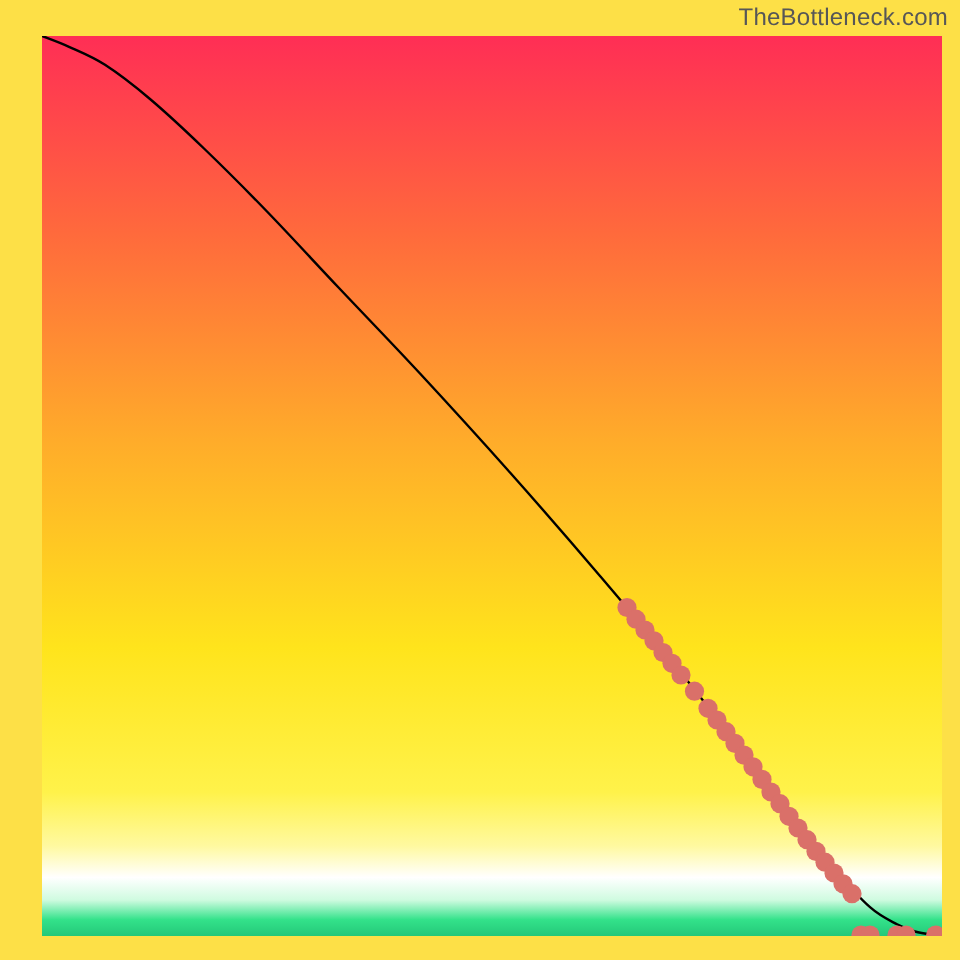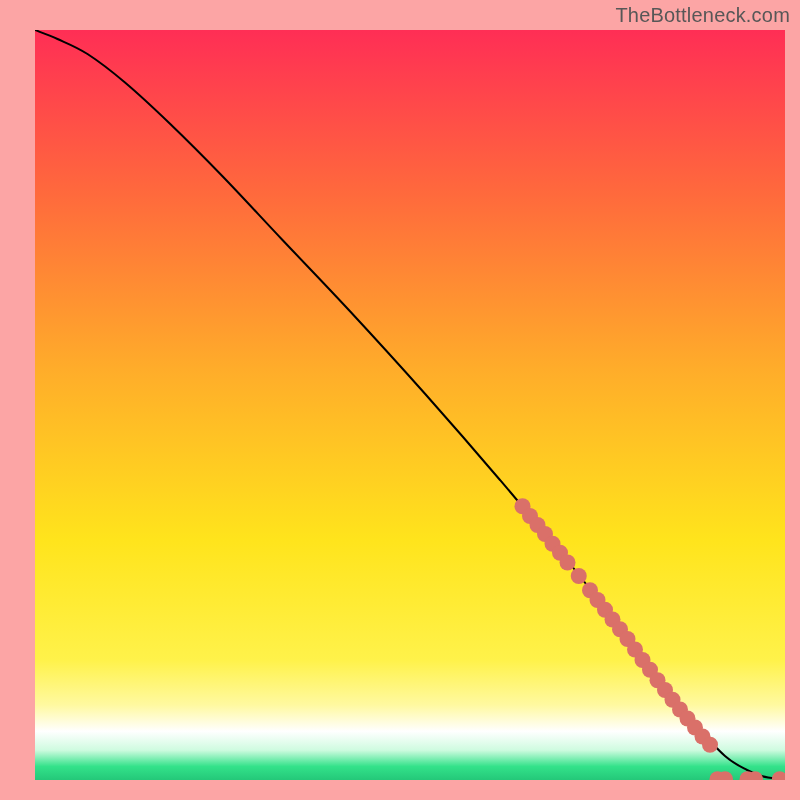--- a/index.html
+++ b/index.html
@@ -10,21 +10,21 @@
     height: 800px;
     overflow: hidden;
     font-family: Arial, Helvetica, sans-serif;
   }
   .frame {
     position: absolute;
     left: 0;
     top: 0;
     width: 800px;
     height: 800px;
-    background: #fca5a5;
+    background: #fde047;
   }
   .watermark {
     position: absolute;
     top: 4px;
     right: 10px;
     color: #575757;
     font-size: 20px;
     font-weight: 500;
     letter-spacing: 0.2px;
   }

